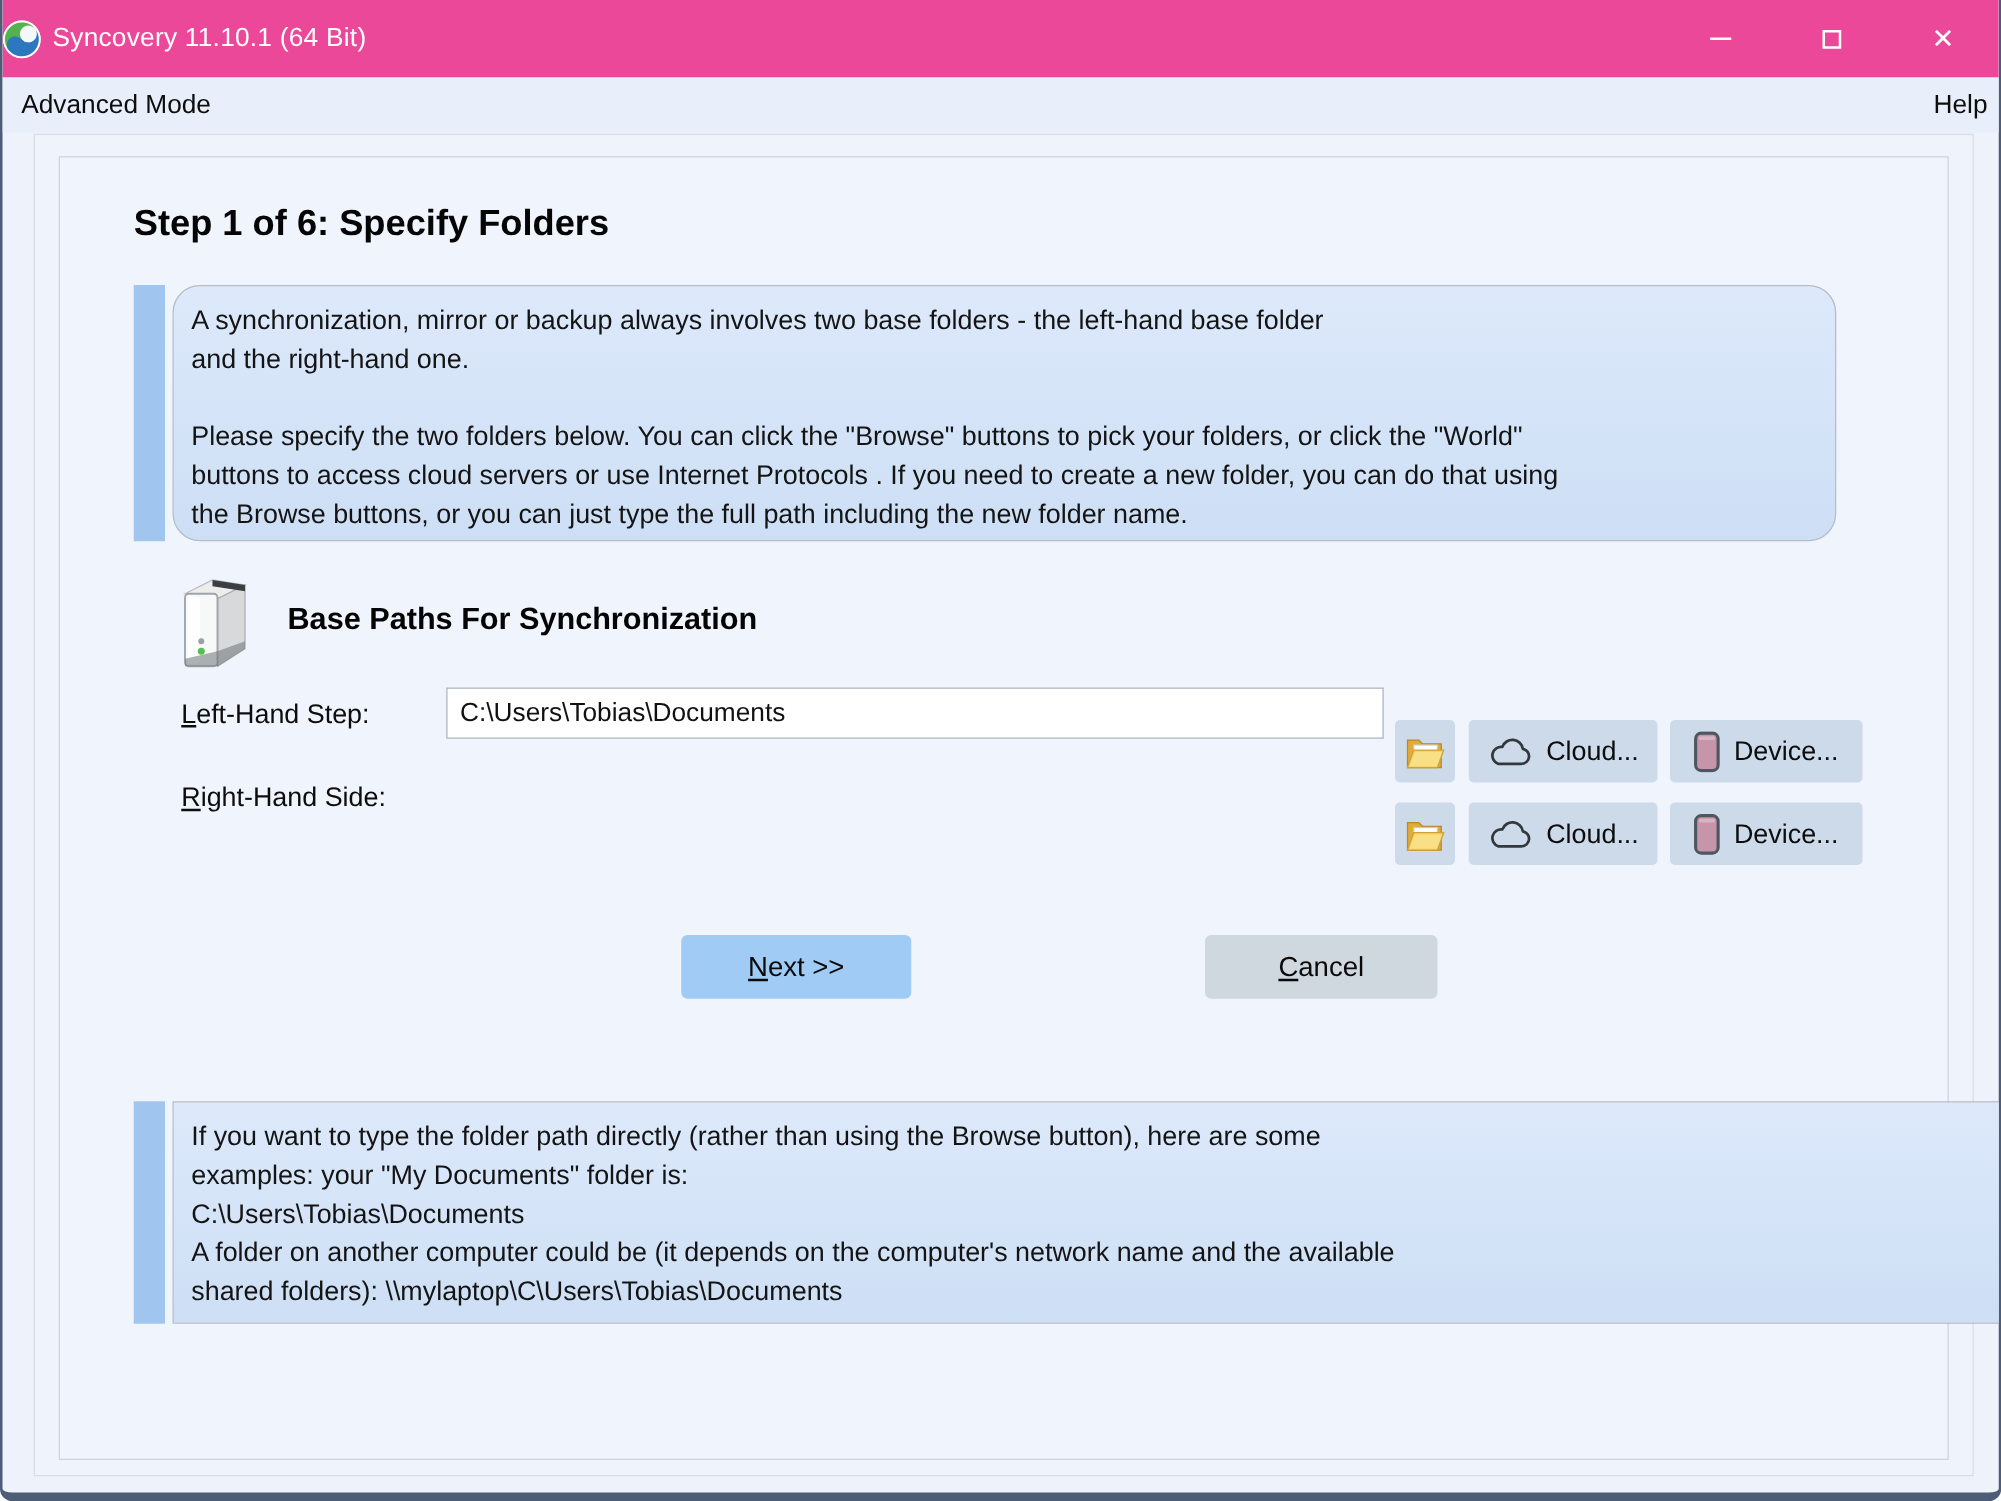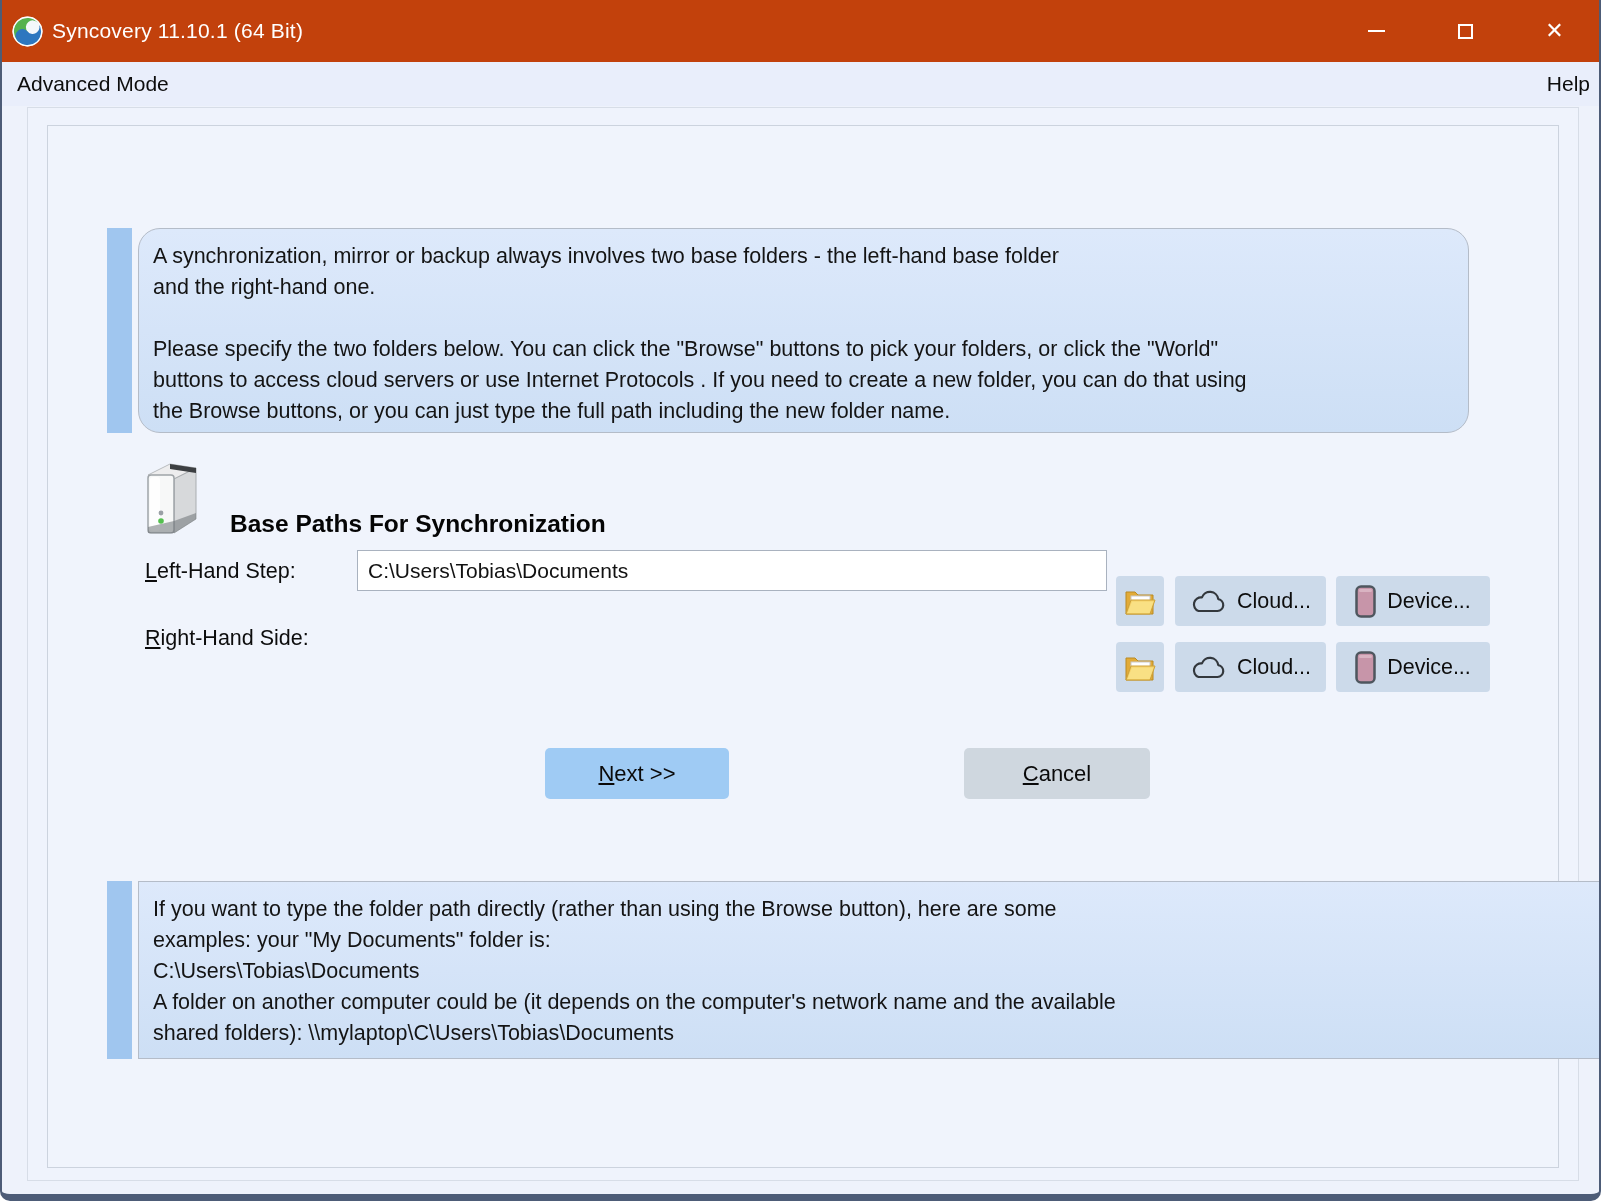--- a/index.html
+++ b/index.html
@@ -14,23 +14,23 @@
     overflow:hidden;
     border-left:2px solid #4d5c77;
     border-right:2px solid #4d5c77;
     border-bottom:7px solid #4d5c77;
     border-radius:0 0 10px 10px;
   }
 
   
   .titlebar {
     position:absolute; left:0; top:0; right:0; height:62px;
-    background:#c2410c;
+    background:#ec4899;
     display:flex; align-items:center;
-    padding-left:10px;
+    padding-left:0;
     color:#ffffff;
   }
   .app-logo { width:31px; height:31px; margin-right:9px; flex:0 0 auto; }
   .titlebar-title { font-size:21px; letter-spacing:.2px; }
   .win-controls {
     position:absolute; right:0; top:0; height:62px;
     display:flex;
   }
   .win-btn {
     width:89px; height:62px;
@@ -79,21 +79,21 @@
     white-space:pre-line;
   }
   .accent-top  { left:105px; top:228px; height:205px; }
   .box-top     { left:136px; top:228px; width:1331px; height:205px;border-radius:22px; }
   .accent-bot  { left:105px; top:881px; height:178px; }
   .box-bot     { left:136px; top:881px; width:1503px; height:178px; }
 
   
   .drive-icon { position:absolute; left:138px; top:459px; width:64px; height:80px; }
   .section-title {
-    position:absolute; left:228px; top:510px;
+    position:absolute; left:228px; top:482px;
     font-size:24.5px; font-weight:700; color:#050505;
   }
 
   
   .row-label {
     position:absolute; left:143px;
     font-size:21.5px; color:#0d0d0d;
   }
   .row-label .u { text-decoration:underline; }
   .label-left  { top:559px; }
@@ -166,20 +166,21 @@
   </div>
 
   <div class="menubar">
     <span class="menu-item">Advanced Mode</span>
     <span class="menu-item">Help</span>
   </div>
 
   <div class="outer-panel"></div>
   <div class="inner-panel"></div>
 
+  <div class="page-title">Step 1 of 6: Specify Folders</div>
 
   <div class="infobox-accent accent-top"></div>
   <div class="infobox box-top">A synchronization, mirror or backup always involves two base folders - the left-hand base folder
 and the right-hand one.
 
 Please specify the two folders below. You can click the "Browse" buttons to pick your folders, or click the "World"
 buttons to access cloud servers or use Internet Protocols . If you need to create a new folder, you can do that using
 the Browse buttons, or you can just type the full path including the new folder name.</div>
 
   <svg class="drive-icon" viewBox="0 0 64 80">

